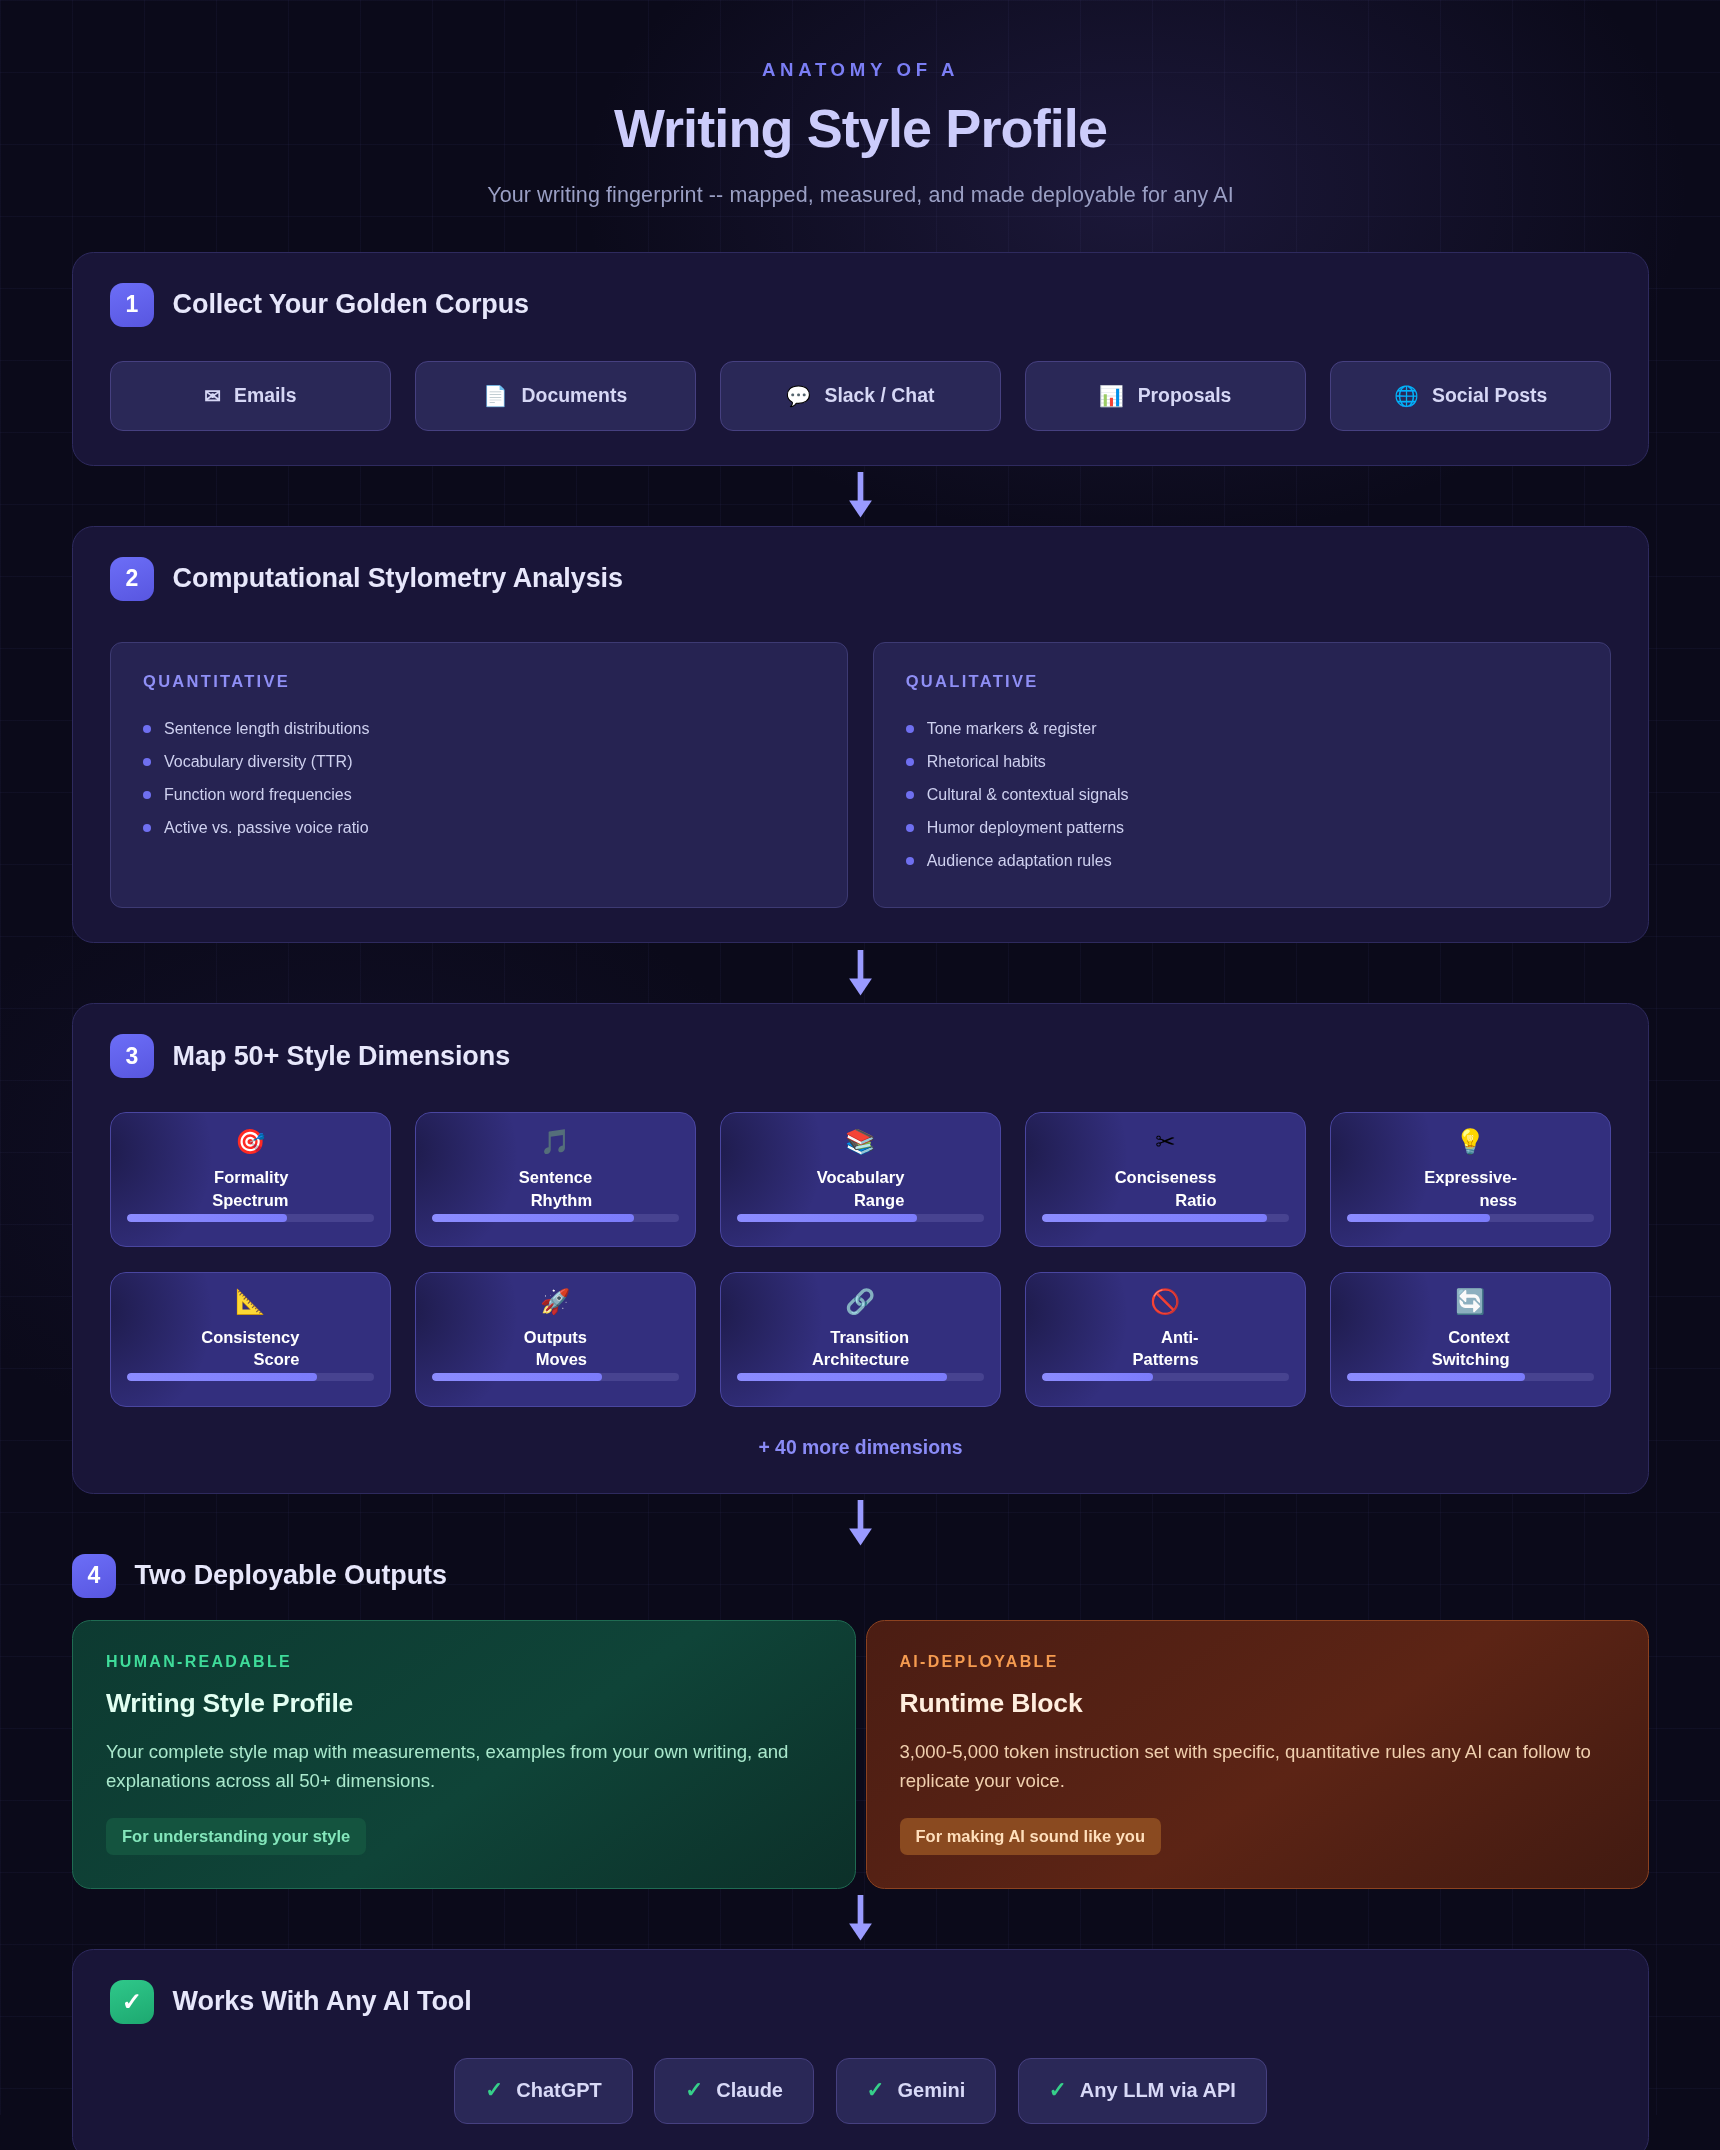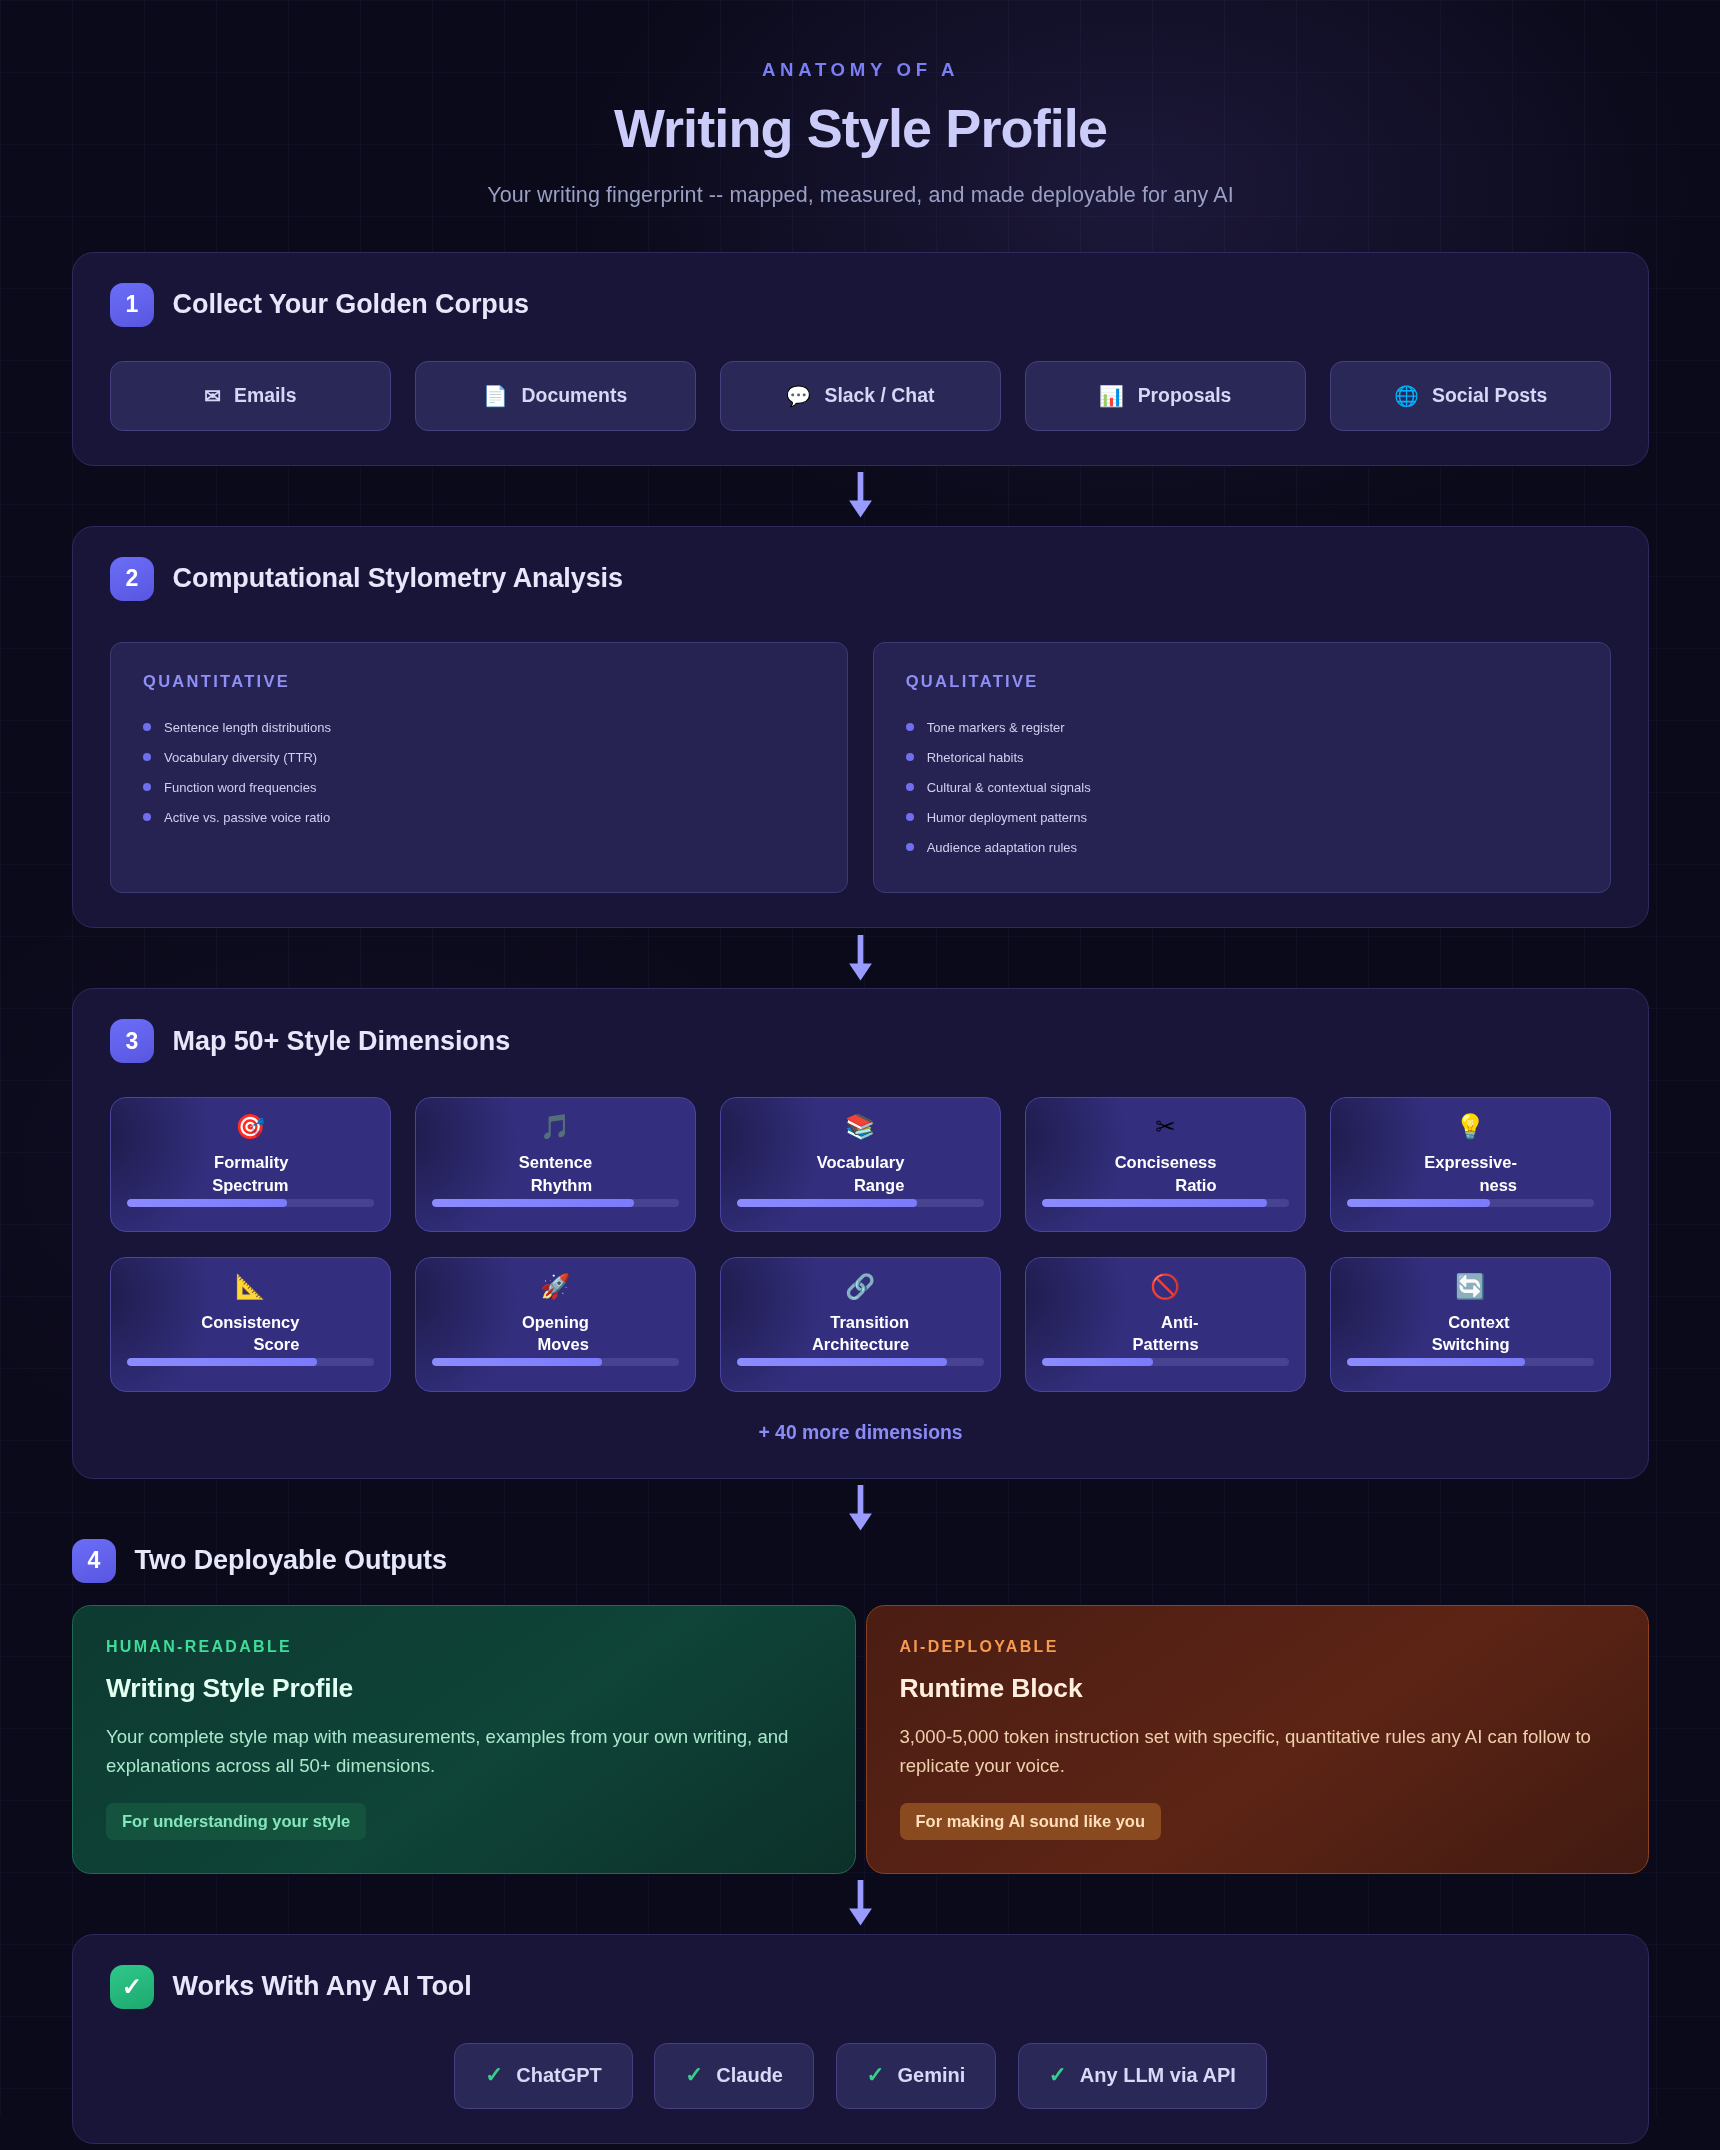--- a/index.html
+++ b/index.html
@@ -152,21 +152,21 @@
     font-weight: bold;
     letter-spacing: 2.3px;
     color: #8f8ff5;
     text-transform: uppercase;
   }
   .blist { list-style: none; margin-top: 21.5px; }
   .blist li {
     display: flex;
     align-items: center;
     gap: 13px;
-    font-size: 13px;
+    font-size: 16px;
     color: #ced0ef;
     padding: 7.5px 0;
   }
   .dot {
     width: 8px; height: 8px;
     flex: 0 0 8px;
     border-radius: 50%;
     background: #6f6ff0;
   }
 
@@ -488,21 +488,21 @@
                 <div>Consistency</div>
                 <div>Score</div>
               </div>
               <div class="bar-track">
                 <div class="bar-fill" style="width: 77%;"></div>
               </div>
             </div>
             <div class="dim-card">
               <div class="dim-icon">🚀</div>
               <div class="dim-name">
-                <div>Opening</div>
+                <div>Outputs</div>
                 <div>Moves</div>
               </div>
               <div class="bar-track">
                 <div class="bar-fill" style="width: 69%;"></div>
               </div>
             </div>
             <div class="dim-card">
               <div class="dim-icon">🔗</div>
               <div class="dim-name">
                 <div>Transition</div>

